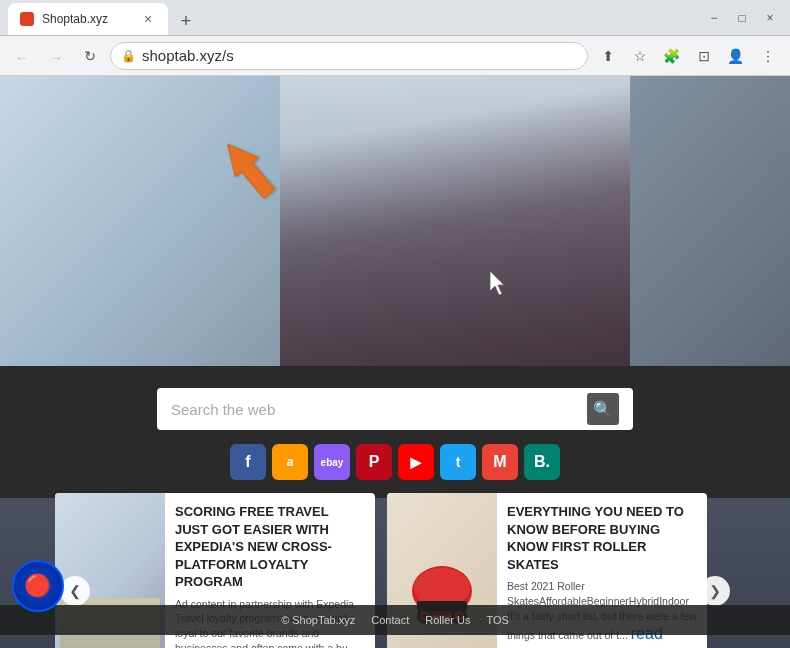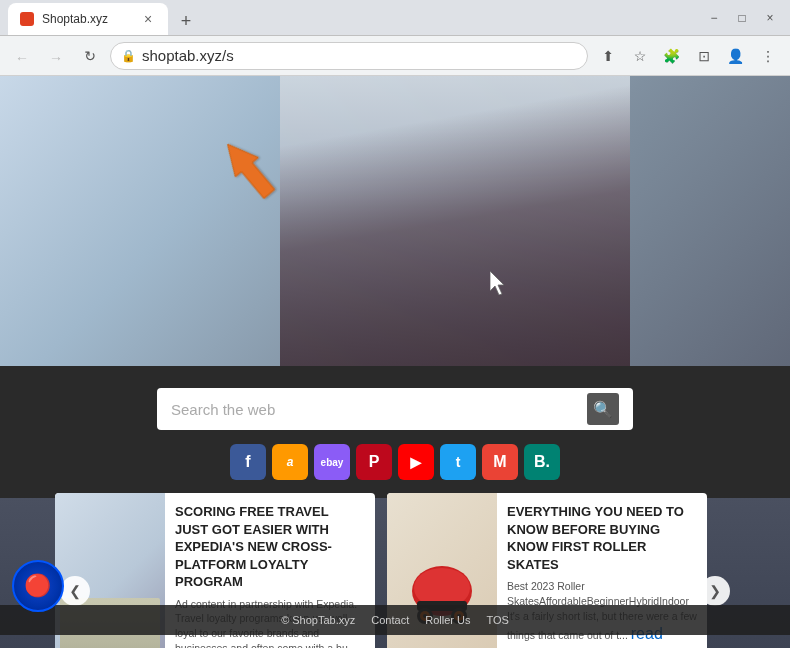--- a/index.html
+++ b/index.html
@@ -516,21 +516,21 @@
             <circle cx="28" cy="70" r="5" fill="#ff6600"></circle>
             <circle cx="28" cy="70" r="2" fill="#333"></circle>
             <circle cx="62" cy="70" r="8" fill="#333"></circle>
             <circle cx="62" cy="70" r="5" fill="#ff6600"></circle>
             <circle cx="62" cy="70" r="2" fill="#333"></circle>
           </svg>
         </div>
         <div class="card-text">
           <div class="card-title">EVERYTHING YOU NEED TO KNOW BEFORE BUYING KNOW FIRST ROLLER SKATES</div>
           <div class="card-body">
-            <span>Best 2023 Roller SkatesAffordableBeginnerHybridIndoor It's a fairly short list, but there were a few things that came out of t...</span>
+            <span>Best 2021 Roller SkatesAffordableBeginnerHybridIndoor It's a fairly short list, but there were a few things that came out of t...</span>
             <span class="card-read-more">read mo...</span>
           </div>
 
         </div>
       </div>
     </div>
 
     <div class="carousel-btn carousel-btn-right">❯</div>
 
   </div>

